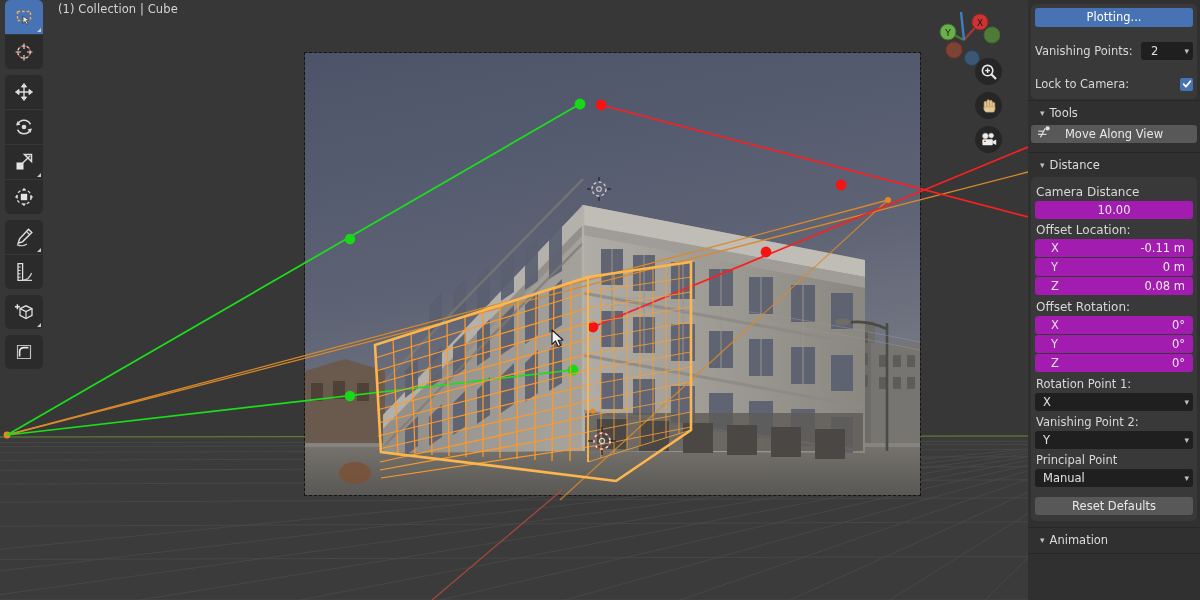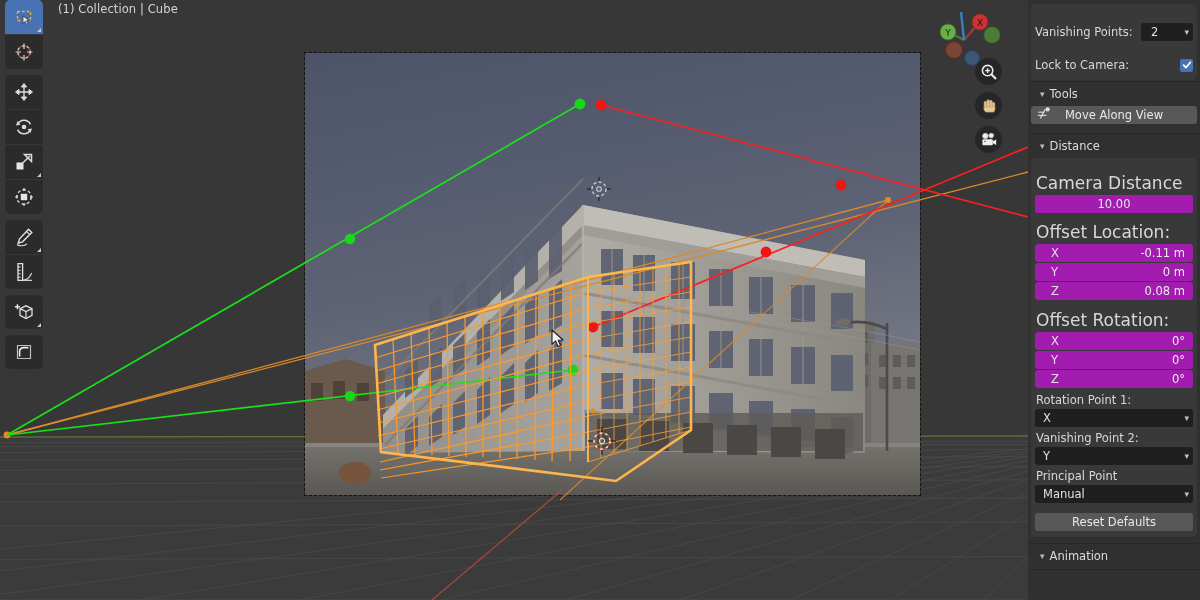--- a/index.html
+++ b/index.html
@@ -141,21 +141,21 @@
   .field {
     background: #a21caf; border-radius: 3px; height: 18px;
     display: flex; align-items: center; color: #e8e8e8; font-size: 11.5px;
     padding: 0 8px; margin-bottom: 1px;
   }
   .field.center { justify-content: center; }
   .field.kv { justify-content: space-between; }
   .field.kv .k { color: #e0e0e0; padding-left: 8px; }
   .field.kv .v { color: #ededed; }
   .field-group { margin-bottom: 4px; border-radius: 3px; overflow: hidden; }
-  .sub-label { color: #d8d8d8; font-size: 17px; margin: 9px 0 2px 1px; display:block; }
+  .sub-label { color: #d8d8d8; font-size: 12px; margin: 2px 0 2px 1px; display:block; }
 
   .stack-label { color: #d8d8d8; font-size: 11.5px; margin: 2px 0 2px 1px; display: block; }
 </style>
 </head>
 <body>
 
 <div id="app">
 
   <div id="viewport">
 
@@ -632,20 +632,21 @@
     </svg>
 
     <svg id="mouse-cursor" width="14" height="20" viewBox="0 0 14 20">
       <path d="M1 1 L1 15.4 L4.6 12 L7.1 17.6 L9.6 16.5 L7.2 11.2 L12 11 Z" fill="#f2f2f2" stroke="#1d1d1d" stroke-width="1.1" stroke-linejoin="round"></path>
     </svg>
   </div>
 
   <div id="sidebar">
 
     <div class="panel-box">
+      <div class="btn-primary">Plotting...</div>
 
       <div class="row">
         <span class="row-label">Vanishing Points:</span>
         <div class="dropdown small">
           <span>2</span>
           <span class="chev2">▾</span>
         </div>
       </div>
 
       <div class="row" style="margin-bottom:0;">

